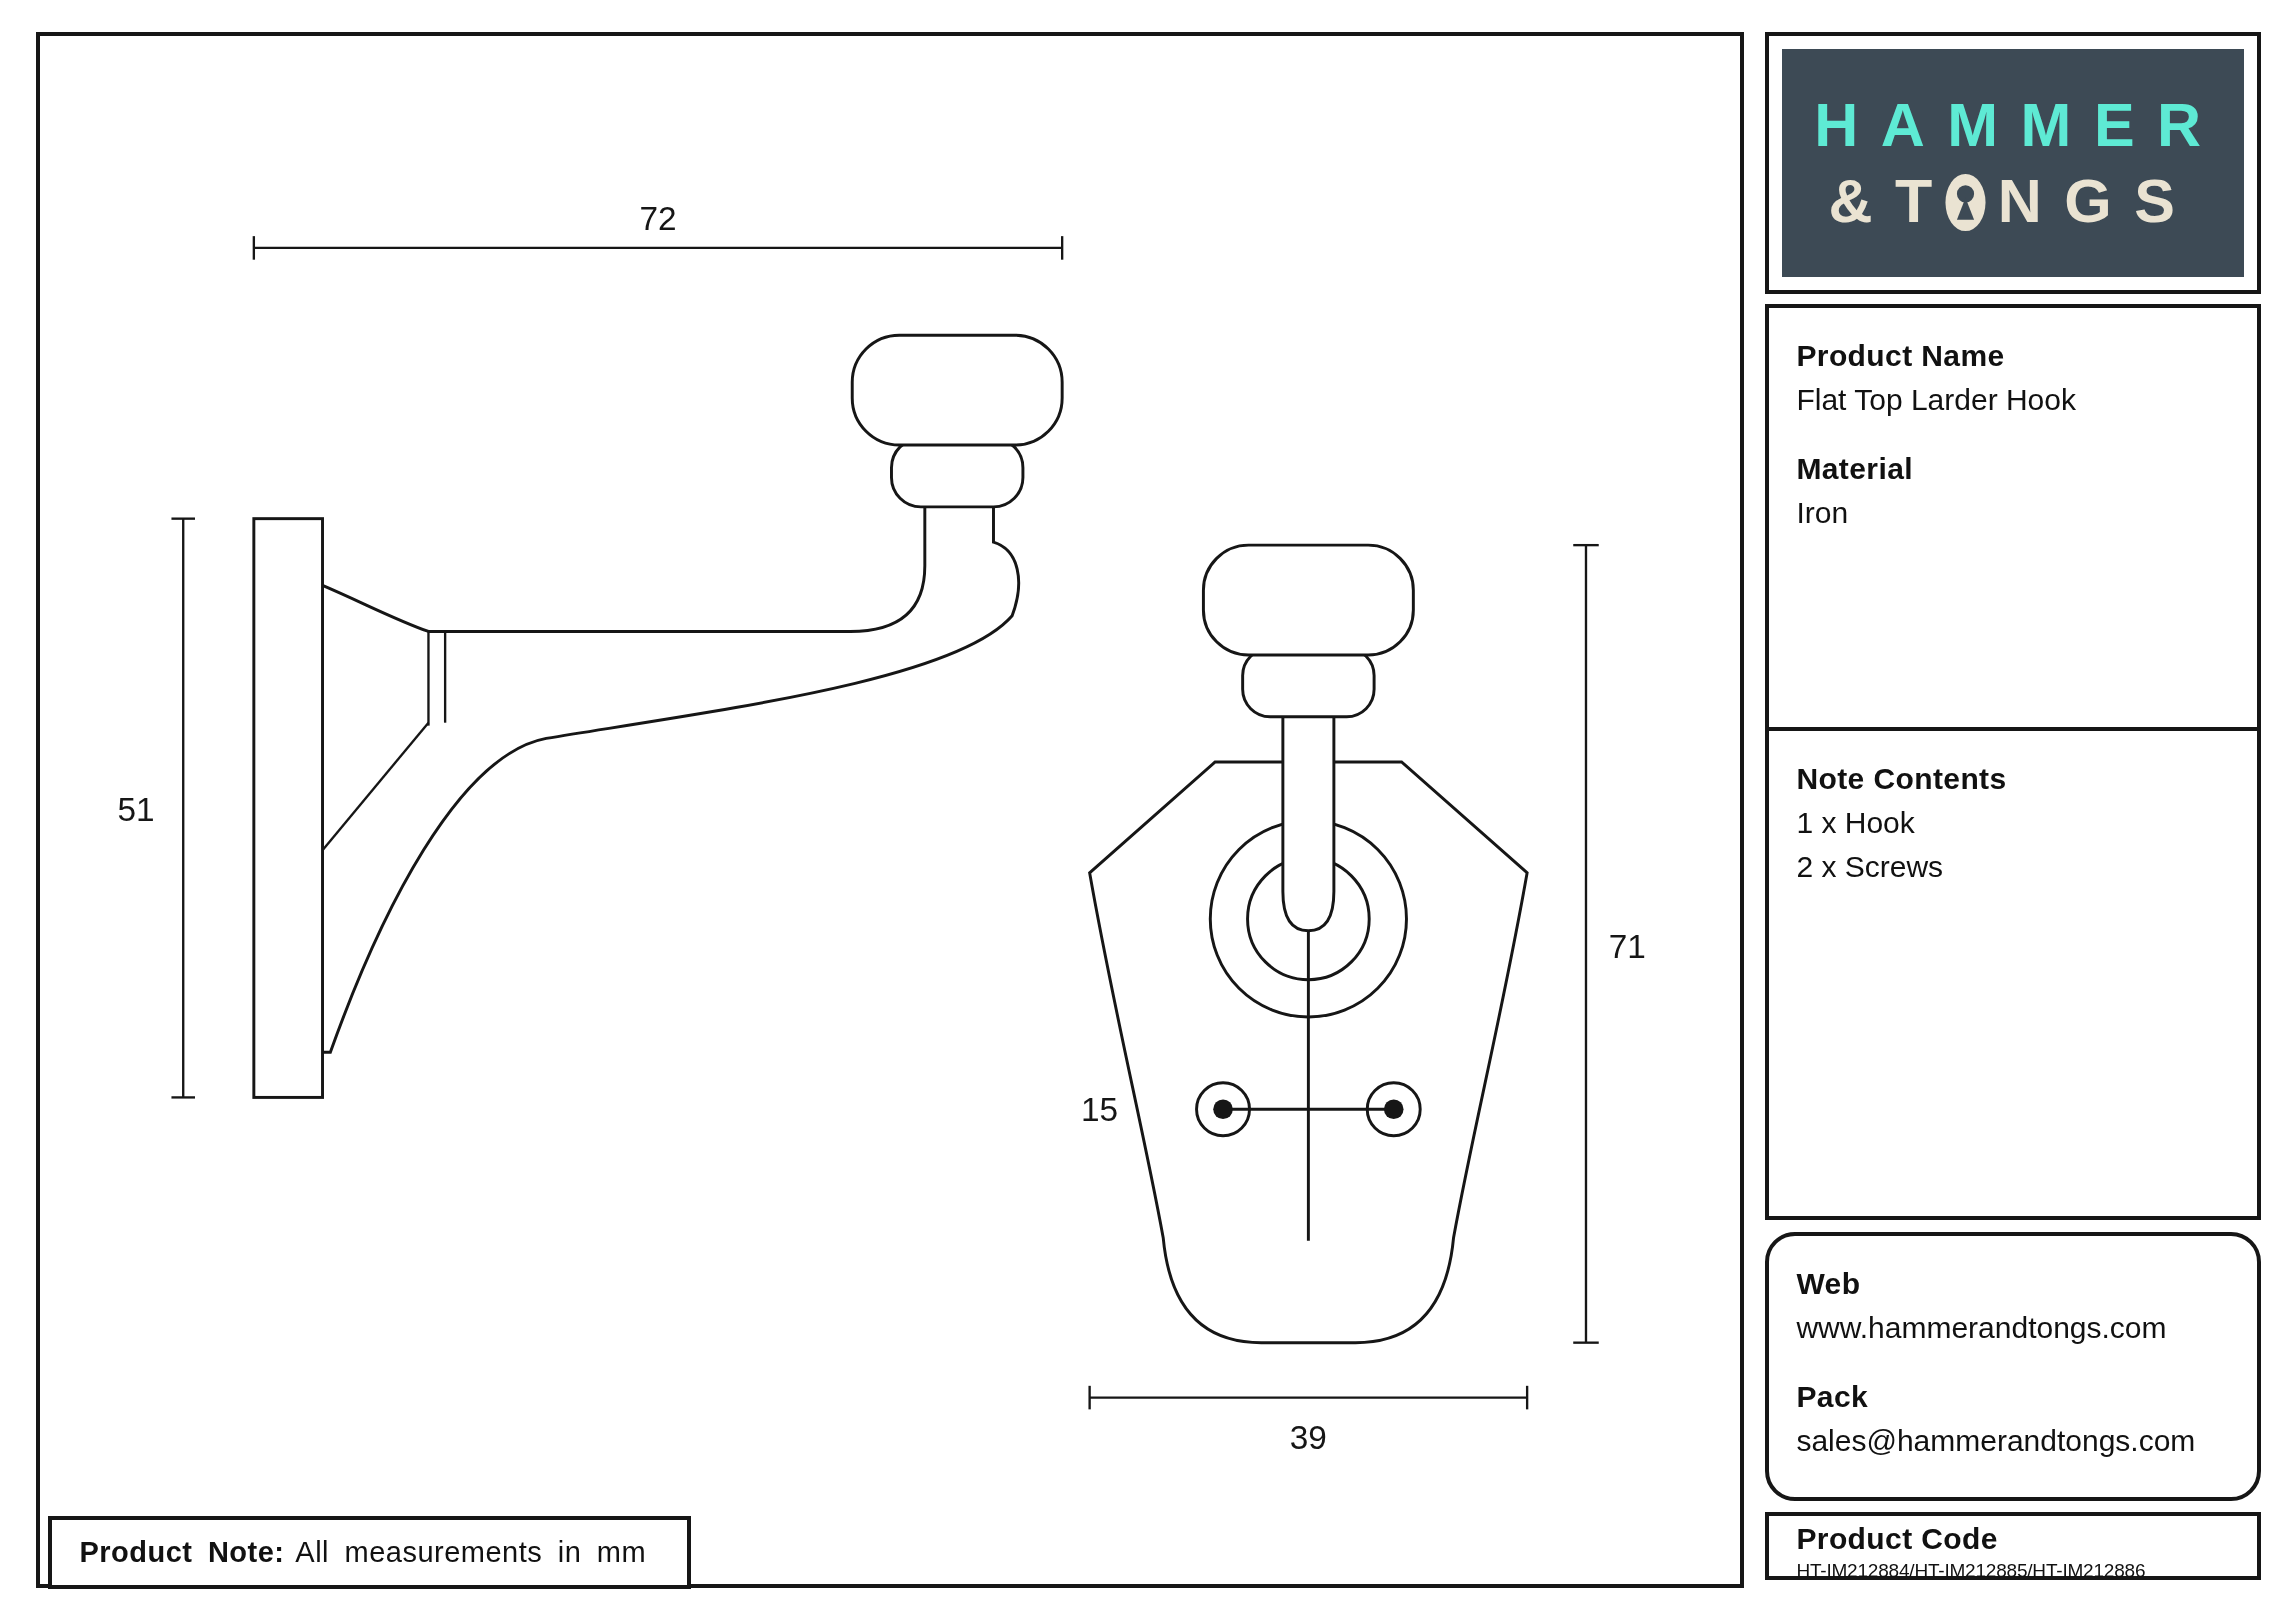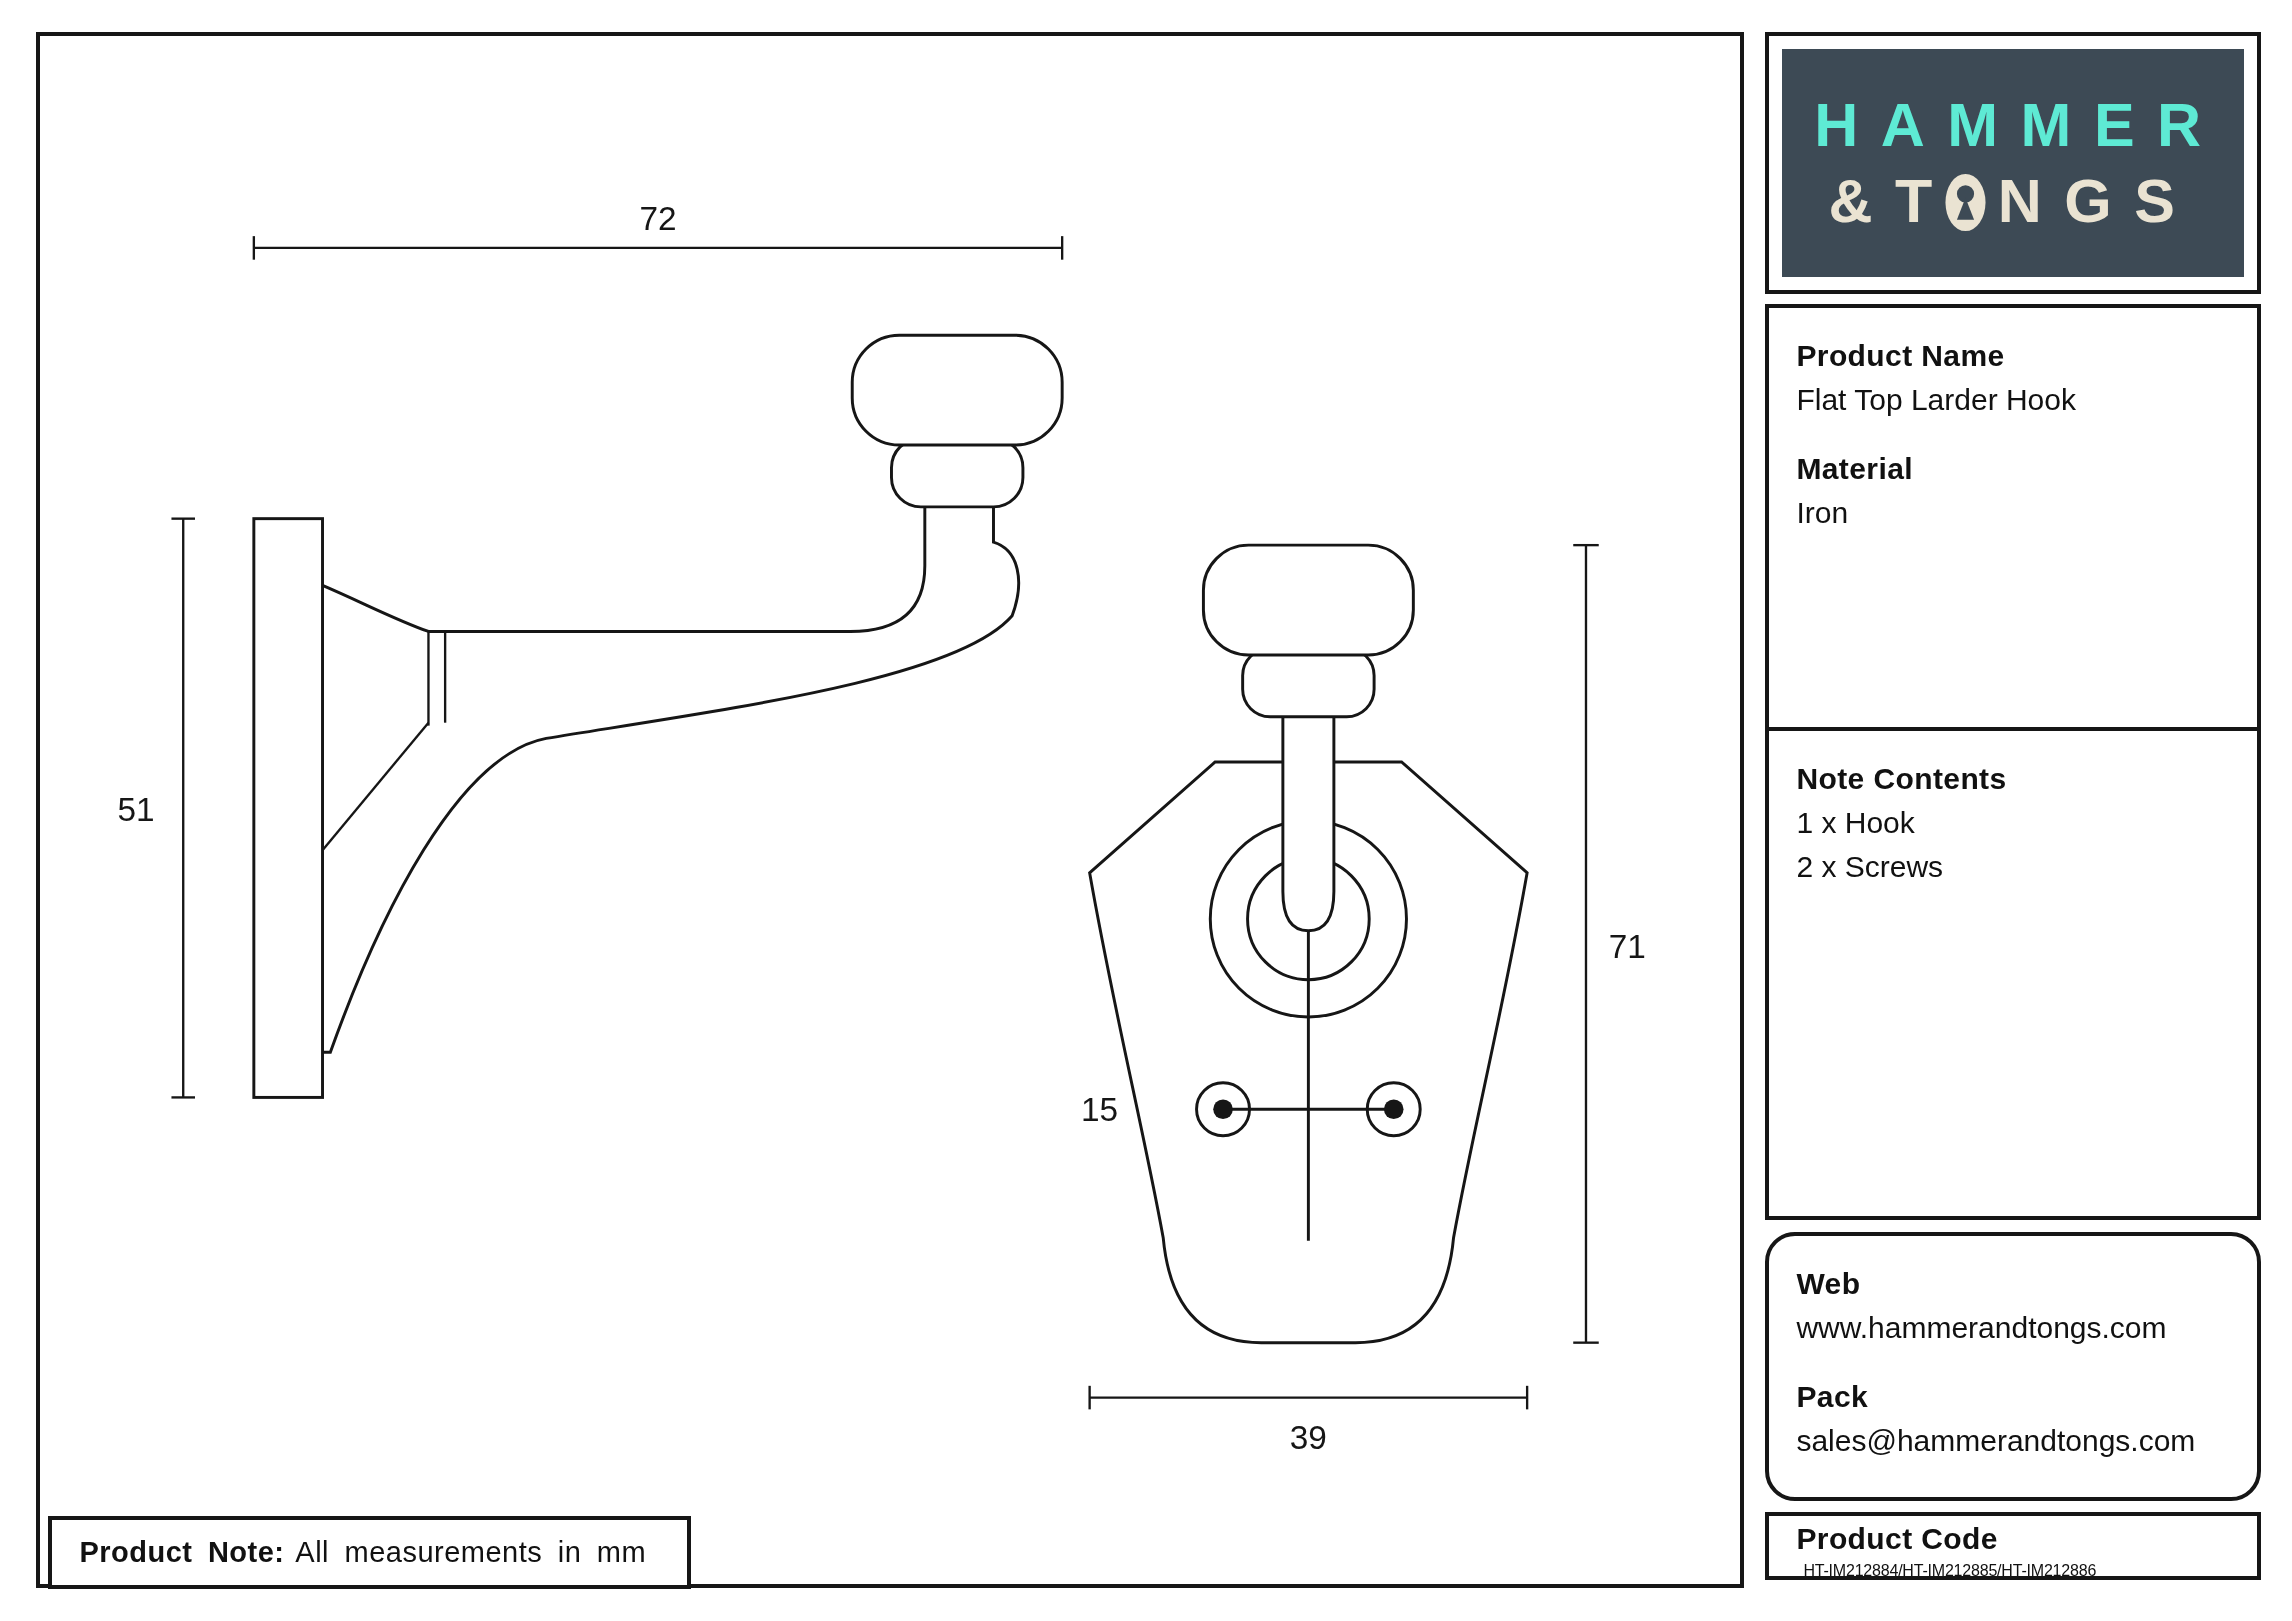--- a/index.html
+++ b/index.html
@@ -43,21 +43,21 @@
   .keyhole-svg{width:45px;height:61px;margin:3.9px 9.8px 0 -11.8px;display:block;}
   .panel{padding:25.5px 27.4px;font-size:30px;line-height:44px;}
   .panel-product{top:304px;height:522px;}
   .panel-pack{top:727px;height:493px;}
   .panel-contact{top:1232px;height:269px;border-radius:30px;}
   .panel-code{top:1512px;height:68px;padding:4.9px 27.4px;}
   .ph{font-weight:700;letter-spacing:0.4px;}
   .pv{font-weight:400;}
   .gap{height:25.5px;}
   .panel-code .ph{line-height:35px;}
-  .panel-code .pv{font-size:16px;line-height:29px;letter-spacing:-0.2px;white-space:nowrap;margin-left:7px;}
+  .panel-code .pv{font-size:19px;line-height:29px;letter-spacing:-0.2px;white-space:nowrap;}
   
   .part{fill:#ffffff;stroke:#161616;stroke-width:3px;}
   .partline{fill:none;stroke:#161616;stroke-width:3px;}
   .pstroke{stroke:#161616;stroke-width:3px;}
   .thin{stroke:#161616;stroke-width:2.4px;}
   .dot{fill:#161616;stroke:none;}
   .dim line{stroke:#161616;stroke-width:2.4px;}
   .dimtext{font-family:"Liberation Sans",sans-serif;font-size:34px;fill:#161616;text-anchor:middle;}
 </style>
 </head>

